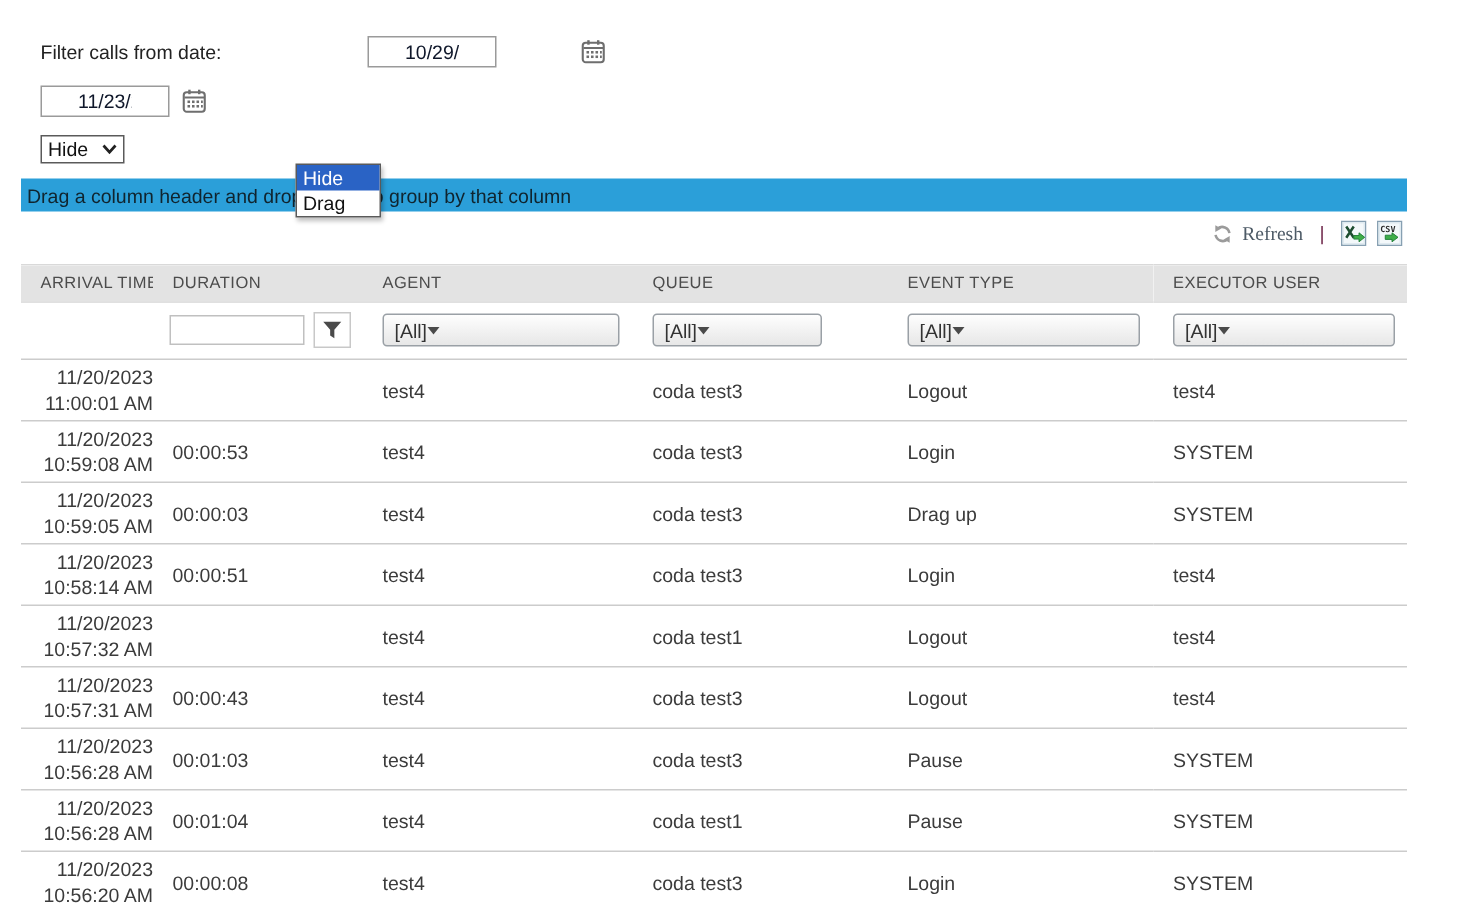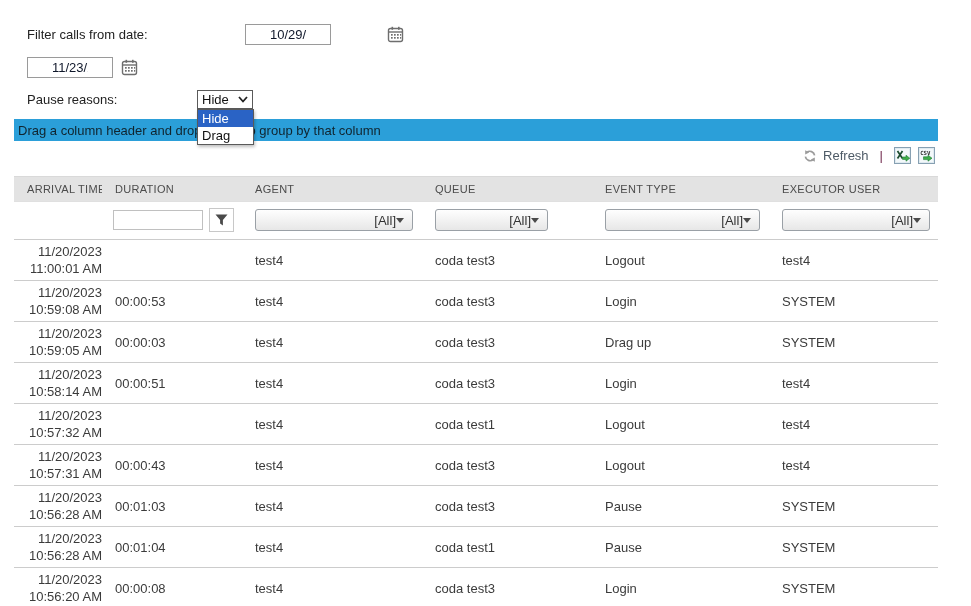--- a/index.html
+++ b/index.html
@@ -15,32 +15,32 @@
   .native-select { width:56px; height:19px; border:1px solid #5a5a5a; background:#fff; display:flex; align-items:center; justify-content:space-between; padding:0 4px; cursor:pointer; color:#111; }
   .select-list { position:absolute; left:197px; top:109px; width:57px; background:#fff; border:1px solid #5a5a5a; z-index:20; box-shadow:1px 2px 3px rgba(0,0,0,.25); }
   .select-list .opt { height:17px; line-height:17px; padding-left:4px; color:#111; cursor:pointer; }
   .select-list .opt.selected { background:#2a63c5; color:#fff; }
 
   
   .group-bar { position:absolute; left:14px; top:119px; width:924px; height:22px; background:#2b9fd9; color:#10242e; display:flex; align-items:center; padding-left:4px; }
 
   
   .toolbar { position:absolute; top:147px; right:36px; display:flex; align-items:center; gap:7px; }
-  .refresh-link { display:flex; align-items:center; gap:6px; color:#4d5a66; cursor:pointer; }
+  .refresh-link { display:flex; align-items:center; gap:6px; color:#4d5a66; cursor:pointer;font-family:Liberation Serif, serif; }
   .tb-sep { color:#722b4e; padding:0 4px; }
   .icon-btn { background:none; border:none; cursor:pointer; display:inline-flex; padding:0; }
 
   
   table.grid { position:absolute; left:14px; top:176px; width:924px; border-collapse:collapse; table-layout:fixed; }
   table.grid th { background:#e3e3e3; color:#4c4c4c; font-weight:normal; font-size:11px; text-align:left; padding:6px 0 6px 13px; letter-spacing:.3px; border-top:1px solid #d9d9d9; border-bottom:1px solid #e0e0e0; white-space:nowrap; overflow:hidden;margin-left:29px; }
   tr.filter-row td { padding:6px 0 7px 11px; vertical-align:middle; border-bottom:1px solid #ccc; }
   .dur-filter-box { display:flex; align-items:center; gap:6px; }
   .dur-input { width:90px; height:20px; border:1px solid #c0c0c0; padding:1px 4px; font:13px "Liberation Sans","DejaVu Sans",sans-serif; }
   .funnel-btn { width:25px; height:24px; border:1px solid #c8c8c8; background:#fff; display:inline-flex; align-items:center; justify-content:center; cursor:pointer; }
-  .fake-select { height:22px; border:1px solid #9aa0a6; border-radius:3px; background:linear-gradient(#fefefe,#e7e7e7); display:flex; align-items:center; justify-content:flex-end; padding:0 8px 0 7px; color:#333; cursor:pointer; margin-left:2px; }
+  .fake-select { height:22px; border:1px solid #9aa0a6; border-radius:3px; background:linear-gradient(#fefefe,#e7e7e7); display:flex; align-items:center; justify-content:flex-start; padding:0 20px 0 7px; color:#333; cursor:pointer; margin-left:2px; }
   .fake-select .arrow { width:0; height:0; border-left:4px solid transparent; border-right:4px solid transparent; border-top:5px solid #4a4a4a; }
   .w-agent { width:158px; } .w-queue { width:113px; } .w-event { width:155px; } .w-exec { width:148px; }
 
   tr.data-row td { height:40px; padding-left:13px; border-bottom:1px solid #ccc; color:#3b3b3b; vertical-align:middle; }
   .arr-cell { line-height:17px; padding-top:3px; padding-bottom:3px;text-align:right; }
 </style>
 </head>
 <body>
 
 <div class="form-row" style="top:24px;gap:48px;">
@@ -78,21 +78,20 @@
         <rect x="7" y="11" width="1.7" height="1.7" fill="#6e6e6e"></rect>
         <rect x="10" y="11" width="1.7" height="1.7" fill="#6e6e6e"></rect>
         <rect x="13" y="11" width="1.2" height="1.7" fill="#6e6e6e"></rect>
       <rect x="4.5" y="0.8" width="1.6" height="3" fill="#6e6e6e"></rect>
         <rect x="11" y="0.8" width="1.6" height="3" fill="#6e6e6e"></rect>
     </svg>
   </button>
 </div>
 
 <div class="form-row" style="top:90px;">
-  <span class="lbl">Pause reasons:</span>
   <div class="native-select">
     <span>Hide</span>
     <svg width="10" height="7" viewBox="0 0 10 7">
         <polyline points="1,1 5,5.5 9,1" fill="none" stroke="#222" stroke-width="1.8"></polyline>
       </svg>
   </div>
 </div>
 
 <div class="select-list">
   <div class="opt selected">Hide</div>

